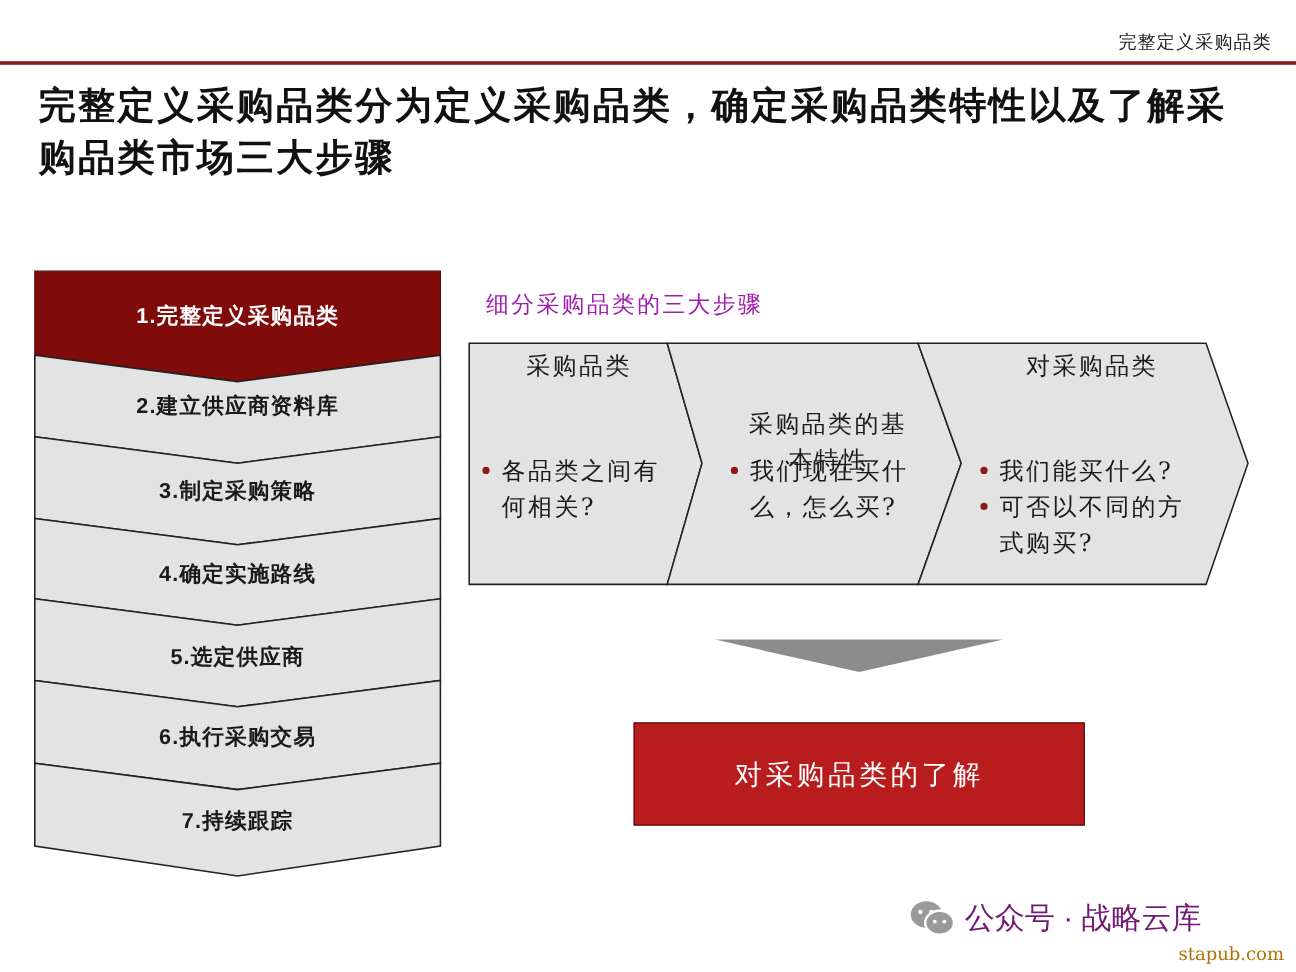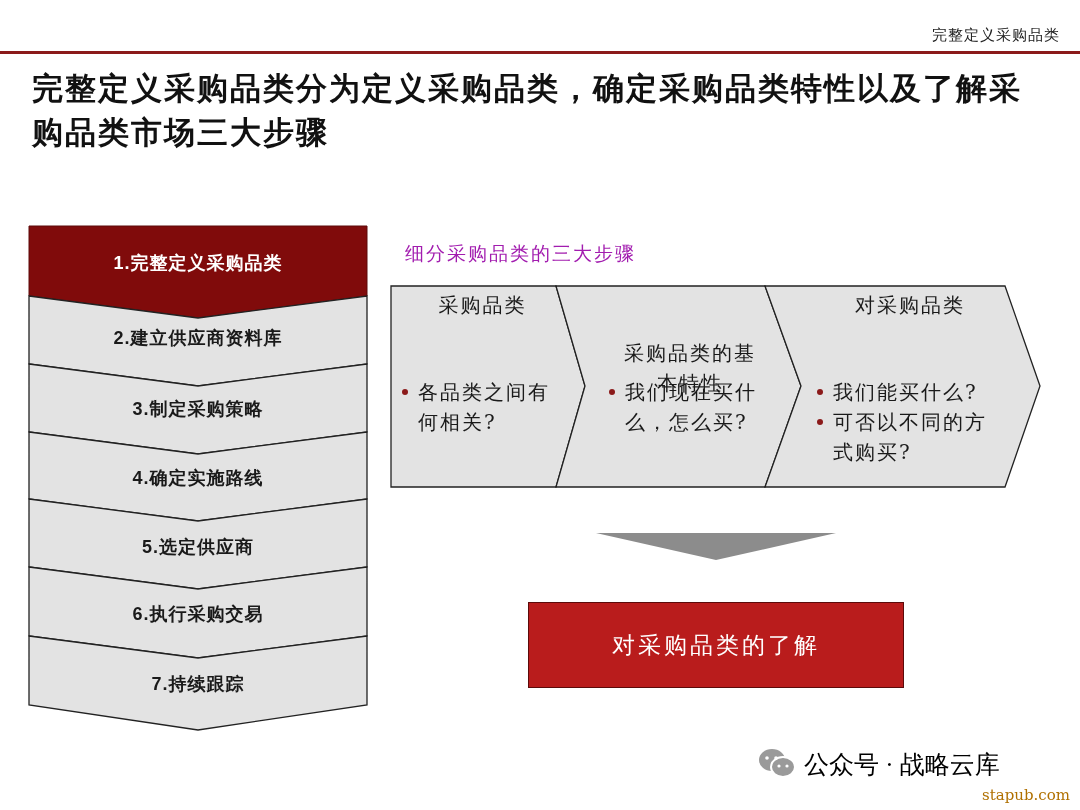--- a/index.html
+++ b/index.html
@@ -46,22 +46,22 @@
     width: 6px; height: 6px; border-radius: 50%; background: #8b1a1a;
   }
   .result-box {
     position: absolute; left: 528px; top: 602px; width: 374px; height: 84px;
     background: #b91c1c; border: 1px solid #5c0a0a;
     display: flex; align-items: center; justify-content: center;
     color: #ffffff; font-size: 23px; letter-spacing: 3px;
   }
   .watermark {
     position: absolute; left: 758px; top: 748px;
-    display: flex; align-items: flex-start; gap: 8px;
-    font-family: Liberation Serif, serif; font-size: 25px; color: #000000;
+    display: flex; align-items: center; gap: 8px;
+    font-family: Liberation Sans, sans-serif; font-size: 25px; color: #701a75;
   }
   .wm-source {
     position: absolute; right: 10px; top: 786px;
     font-size: 15px; color: #b07000;
   }
 </style>
 </head>
 <body>
 
 <div class="header-label">完整定义采购品类</div>

